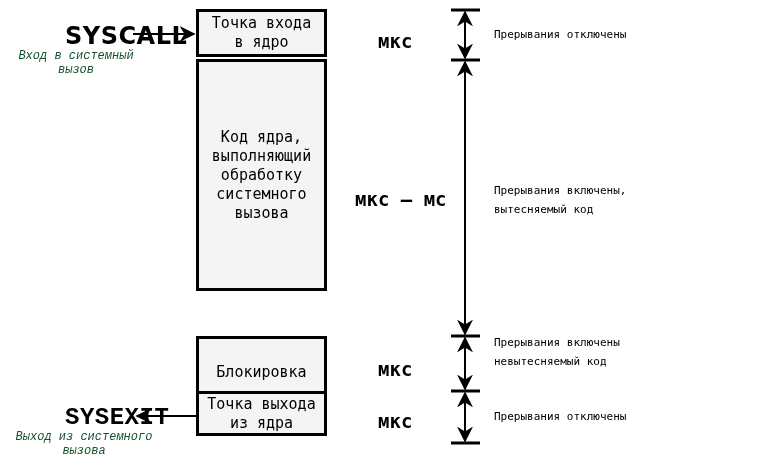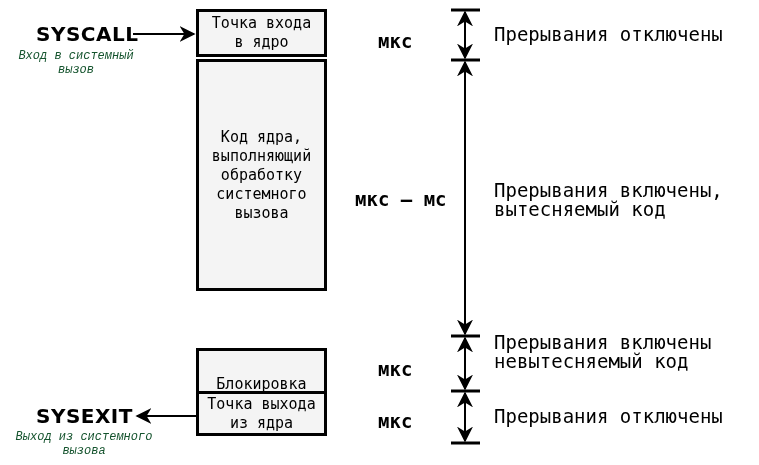--- a/index.html
+++ b/index.html
@@ -3,50 +3,50 @@
 <meta charset="utf-8">
 <style>
   html, body { margin:0; padding:0; background:#ffffff; }
   body { width:759px; height:465px; position:relative; overflow:hidden;
          font-family:"DejaVu Sans Mono", monospace; color:#000; }
   .abs { position:absolute; }
   .box { position:absolute; left:196px; width:131px; background:#f4f4f4;
          border:3px solid #000; box-sizing:border-box; display:flex;
          align-items:center; justify-content:center; text-align:center;
          font-size:15px; line-height:19px; white-space:pre-line; }
-  .syslabel { font-family:"DejaVu Sans", sans-serif; font-weight:bold; font-size:20px; letter-spacing:0.5px; }
+  .syslabel { font-family:"DejaVu Sans", sans-serif; font-weight:bold; font-size:24px; letter-spacing:0.5px;margin-left:29px; }
   .sub { font-family:Liberation Mono, monospace; font-style:italic; font-size:12px; color:#14532d;
          text-align:center; line-height:14px; white-space:pre-line; }
   .time { font-weight:bold; font-size:19px; }
-  .desc { font-size:19px; line-height:19px; white-space:pre-line; }
+  .desc { font-size:11px; line-height:19px; white-space:pre-line; }
   svg { position:absolute; left:0; top:0; }
 </style>
 </head>
 <body>
 
 <div class="abs syslabel" style="left:36px; top:22px;">SYSCALL</div>
 <div class="abs sub" style="left:6px; top:49px; width:140px;">Вход в системный
 вызов</div>
 
-<div class="abs syslabel" style="left:36px; top:404px;">SYSEXIT</div>
+<div class="abs syslabel" style="left:36px; top:404px;font-family:Liberation Mono, monospace;">SYSEXIT</div>
 <div class="abs sub" style="left:2px; top:430px; width:164px;">Выход из системного
 вызова</div>
 
 <div class="box" style="top:9px; height:48px;">
   <span>Точка входа
 в ядро</span>
 </div>
 <div class="box" style="top:59px; height:232px;">
   <span>Код ядра,
 выполняющий
 обработку
 системного
 вызова</span>
 </div>
-<div class="box" style="top:336px; height:72px;margin-top:12px;">
+<div class="box" style="top:336px; height:72px;">
   <span>Блокировка</span>
 </div>
 <div class="box" style="top:391px; height:45px;">
   <span>Точка выхода
 из ядра</span>
 </div>
 
 <div class="abs time" style="left:378px; top:30px;">мкс</div>
 <div class="abs time" style="left:355px; top:188px;text-align:right;">мкс — мс</div>
 <div class="abs time" style="left:378px; top:358px;">мкс</div>

